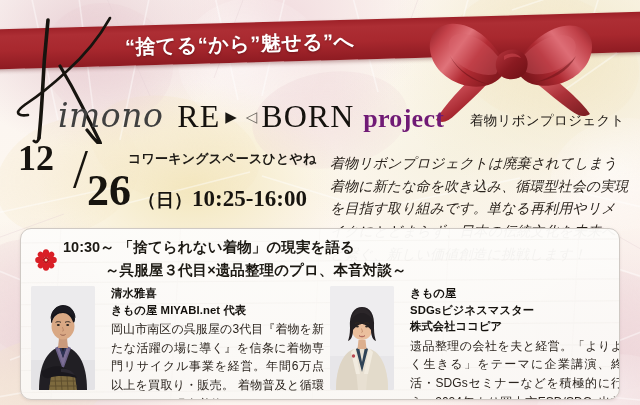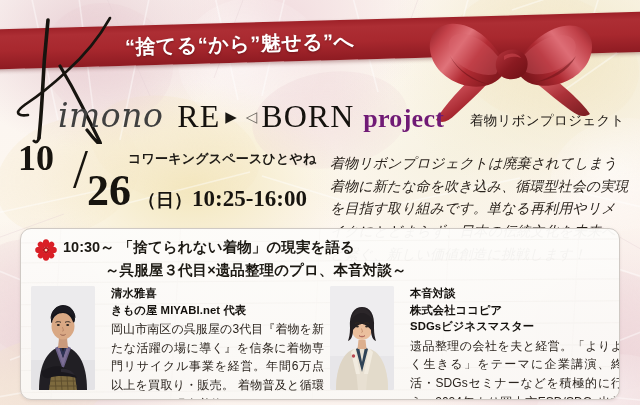--- a/index.html
+++ b/index.html
@@ -126,21 +126,21 @@
     position: absolute; left: 20px; top: 228px; width: 600px; height: 172px;
     background: linear-gradient(180deg, rgba(253,252,250,.96) 0%, rgba(250,248,245,.94) 100%);
     border: 1px solid #cfc9c4; border-radius: 11px;
     box-shadow: 0 1px 3px rgba(90,70,70,.13);
     overflow: hidden;
   }
   .card-texture { position: absolute; inset: 0; opacity: .3; }
 
   .session-head {
     position: absolute; left: 14px; top: 9px; right: 10px;
-    display: flex; align-items: flex-start;
+    display: flex; align-items: center;
   }
   .flower { width: 22px; height: 22px; flex: 0 0 22px; margin-top: 1px; }
   .session-titles { margin-left: 6px; }
   .session-line1 {
     font-size: 14.5px; font-weight: bold; color: #1c1913; white-space: nowrap;
     letter-spacing: .1px; font-family: "Liberation Sans", sans-serif;
   }
   .session-line1 .time { letter-spacing: 0; }
   .session-line2 {
     font-size: 14.5px; font-weight: bold; color: #1c1913; white-space: nowrap;
@@ -305,21 +305,21 @@
     <span class="wm-kimono">imono</span>
     <span class="wm-re">RE</span>
     <span class="wm-arrows">▶</span>
     <span class="wm-arrows wm-arrow-hollow">◁</span>
     <span class="wm-born">BORN</span>
     <span class="wm-project">project</span>
   </div>
   <div class="wordmark-jp">着物リボンプロジェクト</div>
 
   <div class="date-block">
-    <span class="date-mm">10</span>
+    <span class="date-mm">12</span>
     <span class="date-slash">/</span>
     <span class="date-dd">26</span>
   </div>
   <div class="venue">コワーキングスペースひとやね</div>
   <div class="daytime">
     <span class="dow">（日）</span><span>10:25-16:00</span>
   </div>
 
   <div class="desc">着物リボンプロジェクトは廃棄されてしまう着物に新たな命を吹き込み、循環型社会の実現を目指す取り組みです。単なる再利用やリメイクにとどまらず、日本の伝統文化を未来へと繋ぐ、新しい価値創造に挑戦します！</div>
 
@@ -447,23 +447,23 @@
             <ellipse cx="27.4" cy="40.5" rx="1.5" ry="1.1" fill="#2e2622"></ellipse>
             <ellipse cx="36.6" cy="40.5" rx="1.5" ry="1.1" fill="#2e2622"></ellipse>
             <path d="M24.8 37.6 C26.2 36.6 28.8 36.6 30.2 37.6" stroke="#34281f" stroke-width=".85" fill="none"></path>
             <path d="M33.8 37.6 C35.2 36.6 37.8 36.6 39.2 37.6" stroke="#34281f" stroke-width=".85" fill="none"></path>
             <path d="M31.5 42.5 L32.6 45.8 L31.2 46.3" stroke="#c08b6b" stroke-width=".8" fill="none"></path>
             <path d="M29 49.6 C30.6 51.2 33.4 51.2 35 49.6" stroke="#a0584e" stroke-width="1" fill="none"></path>
             <path d="M29.4 49.8 C31 50.8 33 50.8 34.6 49.8" fill="#c4706a" opacity=".6"></path>
           </svg>
         </div>
         <div class="sp-info">
-          <div class="sp-name">本音対談</div>
+          <div class="sp-name">きもの屋</div>
+          <div class="sp-role">SDGsビジネスマスター</div>
           <div class="sp-role">株式会社ココピア</div>
-          <div class="sp-role">SDGsビジネスマスター</div>
           <div class="sp-bio">遗品整理の会社を夫と経営。「よりよく生きる」をテーマに企業講演、終活・SDGsセミナーなどを積極的に行う。2024年より岡山市ESD/SDGs出前講座の講師も務める。</div>
         </div>
       </div>
 
     </div>
   </div>
 
 </div>
 
 </body></html>

